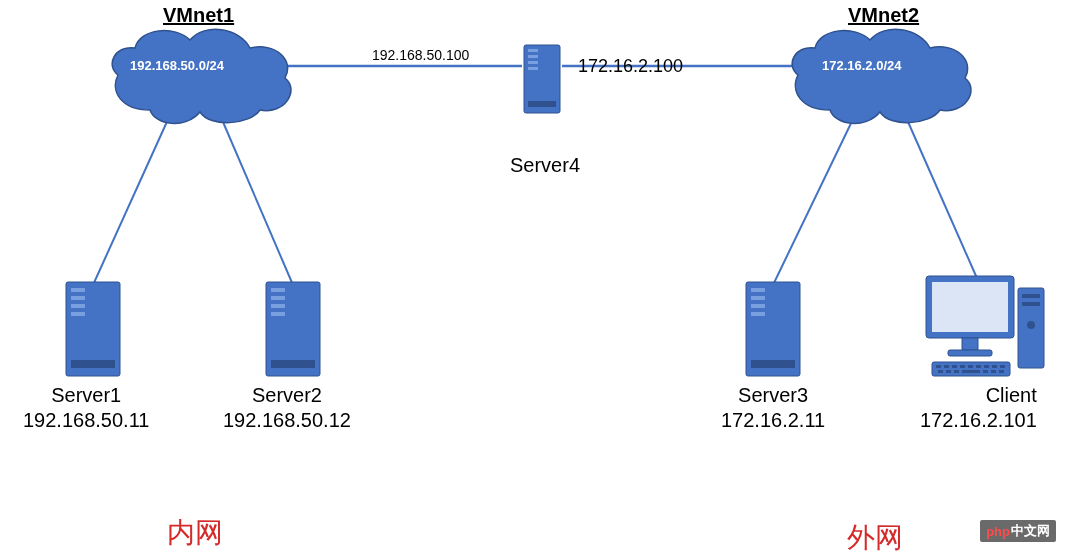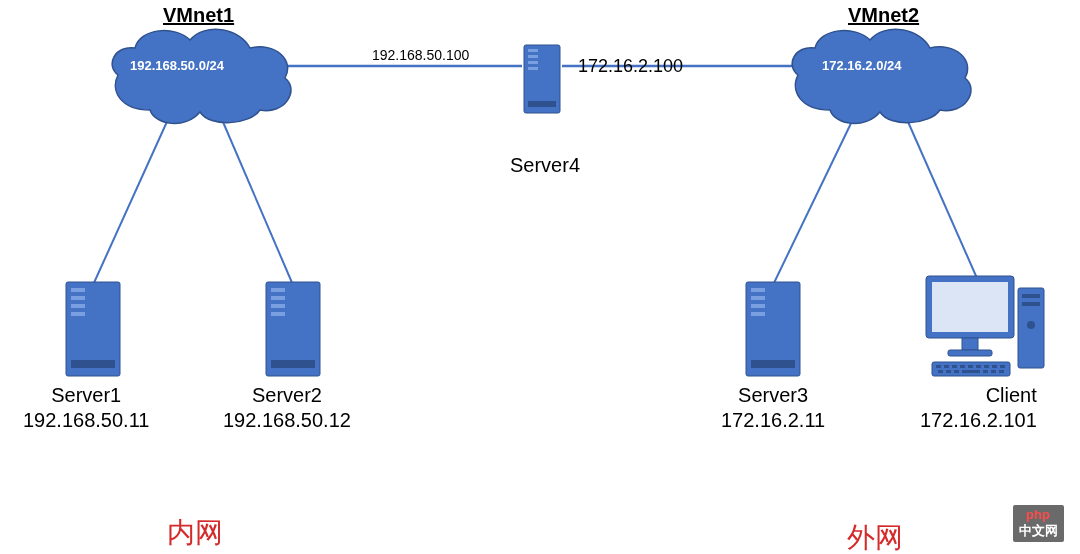--- a/index.html
+++ b/index.html
@@ -146,16 +146,16 @@
   </svg>
 </div>
 <div class="label" style="left:920px; top:383px;text-align:right;">
   <span>Client</span><br>
   <span>172.16.2.101</span>
 </div>
 
 <div class="label red" style="left:167px; top:515px;">内网</div>
 <div class="label red" style="left:847px; top:500px;margin-top:20px;">外网</div>
 
-<div class="badge" style="right:16px; bottom:12px;flex-direction:column;">
+<div class="badge" style="right:24px; bottom:12px;">
   <b>php</b>
   <span>中文网</span>
 </div>
 
 </body></html>

